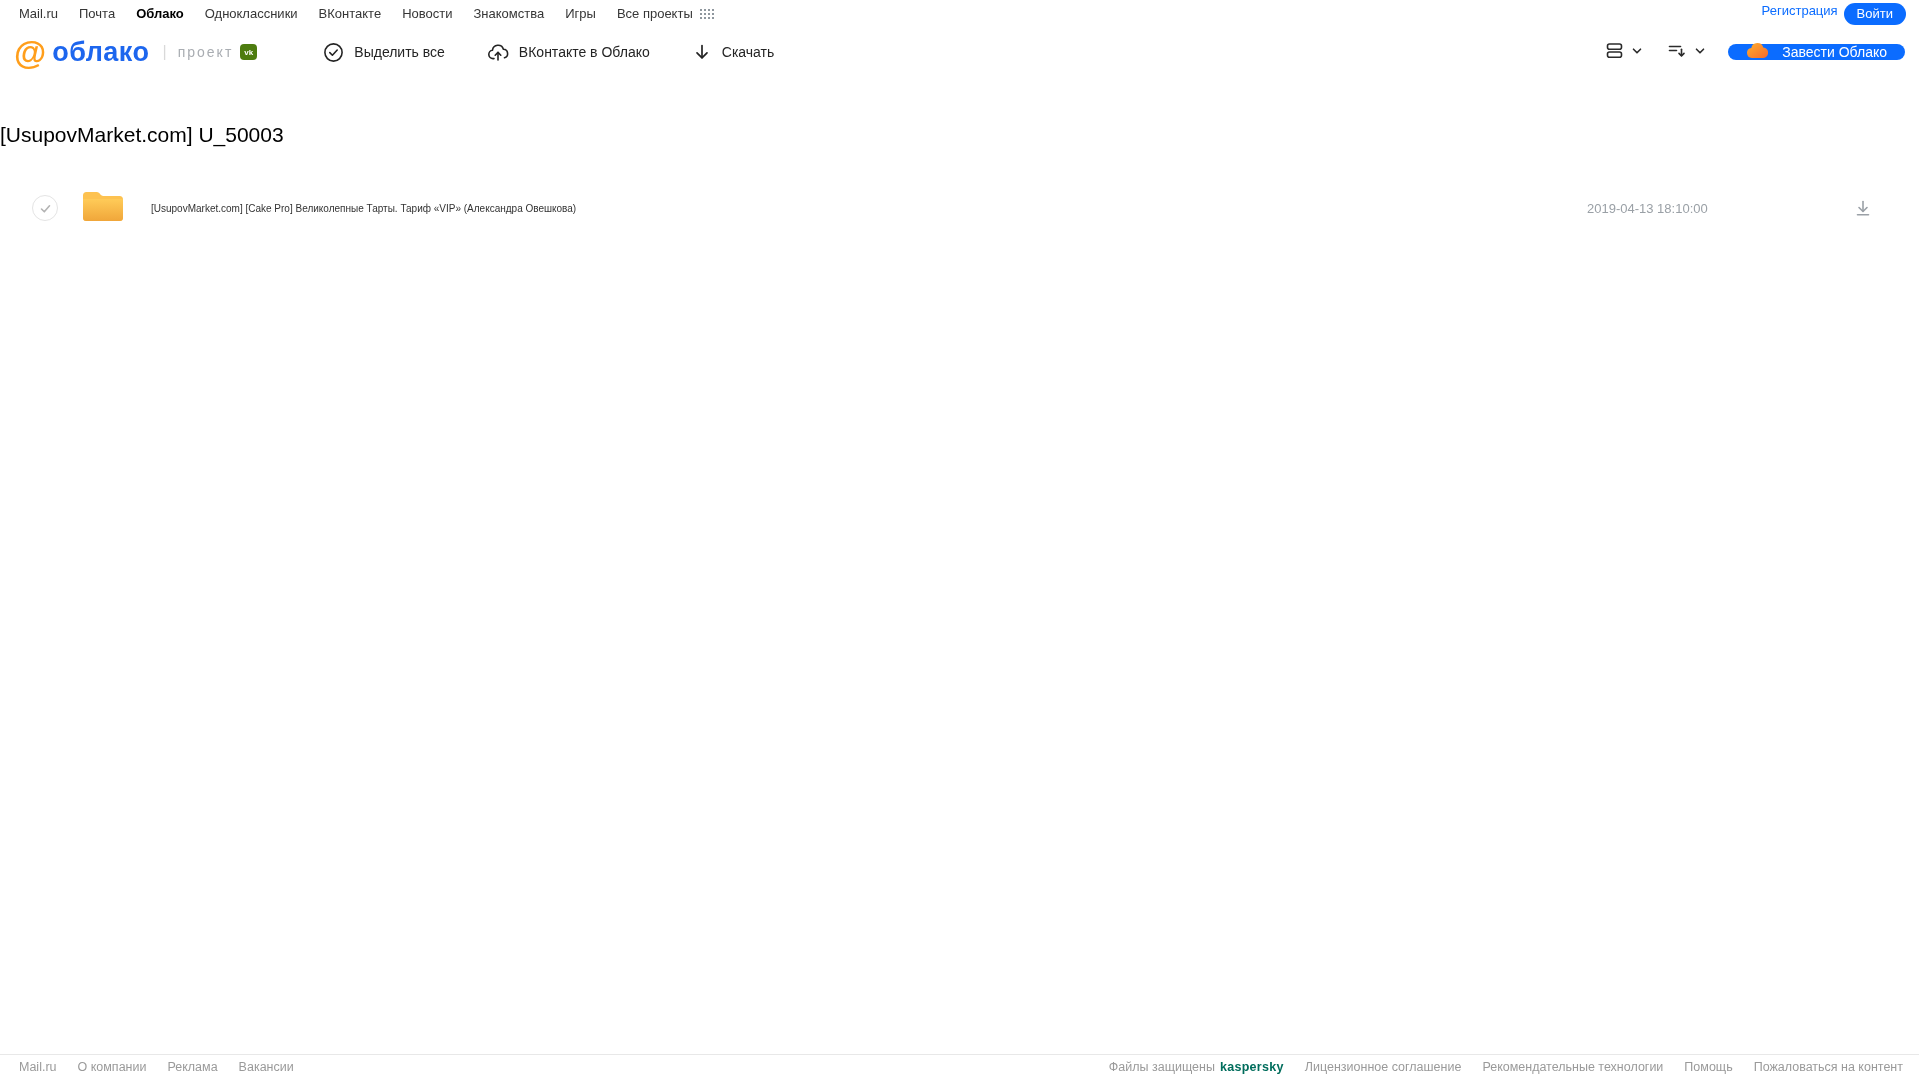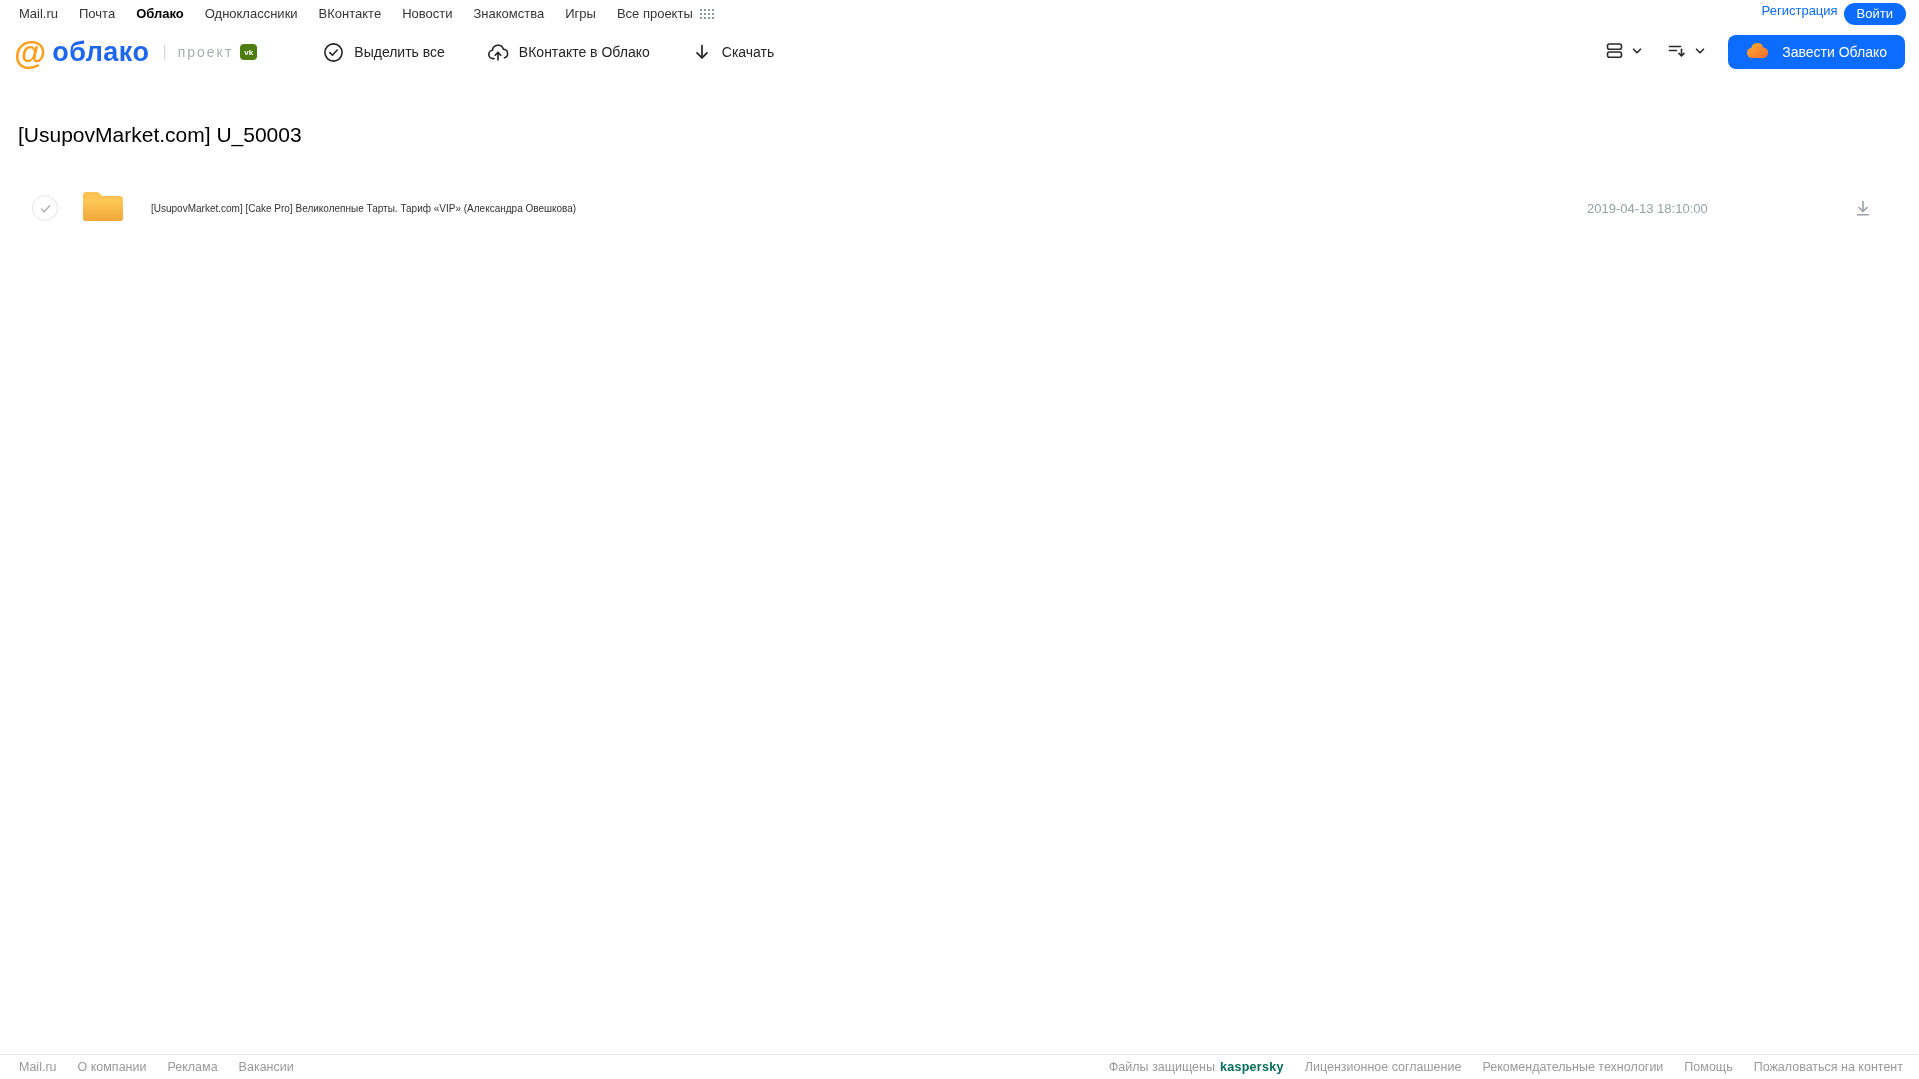--- a/index.html
+++ b/index.html
@@ -26,25 +26,25 @@
   .project-label { color:#a9adb2; font-size:14px; letter-spacing:2px; margin-right:7px; }
   .vk-badge { width:17px; height:16px; border-radius:4px; background:#4d7c0f; color:#fff; font-size:8px; font-weight:bold; display:flex; align-items:center; justify-content:center; }
 
   .toolbar { display:flex; align-items:center; gap:42px; margin-left:66px; }
   .tool-btn { display:flex; align-items:center; gap:10px; font-size:14px; color:#242424; cursor:pointer; background:none; border:none; font-family:inherit; }
   .tool-btn svg { display:block; }
 
   .header-right { margin-left:auto; display:flex; align-items:center; }
   .icon-btn { display:flex; align-items:center; gap:7px; cursor:pointer; color:#2b2b2b; }
   .icon-btn + .icon-btn { margin-left:24px; }
-  .create-btn { margin-left:22px; height:34px; border:none; border-radius:8px; background:#0b6cff; color:#fff; font-size:14px; font-family:inherit; display:flex; align-items:center; gap:14px; padding:0 18px; cursor:pointer; }
+  .create-btn { margin-left:22px; height:16px; border:none; border-radius:8px; background:#0b6cff; color:#fff; font-size:14px; font-family:inherit; display:flex; align-items:center; gap:14px; padding:0 18px; cursor:pointer; }
 
   
   .content { padding:46px 0 0 0; }
-  .page-title { font-size:21px; font-weight:500; color:#000; padding-left:18px; }
+  .page-title { font-size:21px; font-weight:500; color:#000; }
   .file-row { margin-top:40px; height:42px; display:flex; align-items:center; padding:0 30px 0 32px; cursor:pointer; }
   .check-circle { width:26px; height:26px; border-radius:50%; border:1px solid #e4e4e4; background:#fff; display:flex; align-items:center; justify-content:center; flex:0 0 auto; cursor:pointer; }
   .folder-icon { margin-left:22px; flex:0 0 auto; }
   .file-name { margin-left:25px; font-size:10px; color:#333; flex:1 1 auto; white-space:nowrap; overflow:hidden; text-overflow:ellipsis; }
   .file-date { width:250px; flex:0 0 auto; font-size:13px; color:#9aa0a6; }
   .file-dl { width:52px; flex:0 0 auto; display:flex; justify-content:center; color:#9aa0a6; cursor:pointer; }
 
   
   .footer { position:absolute; left:0; bottom:0; width:100%; height:25px; border-top:1px solid #e8e8e8; background:#fff; display:flex; align-items:center; padding:0 16px 0 19px; font-size:12.5px; color:#9a9a9a; }
   .footer-left { display:flex; gap:21px; }

